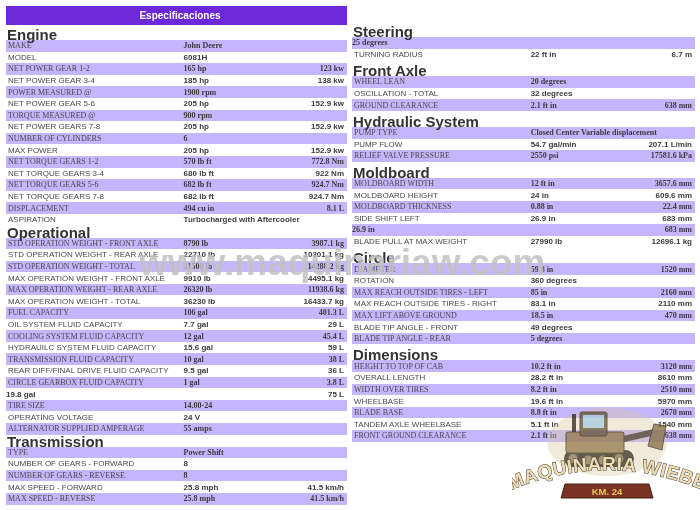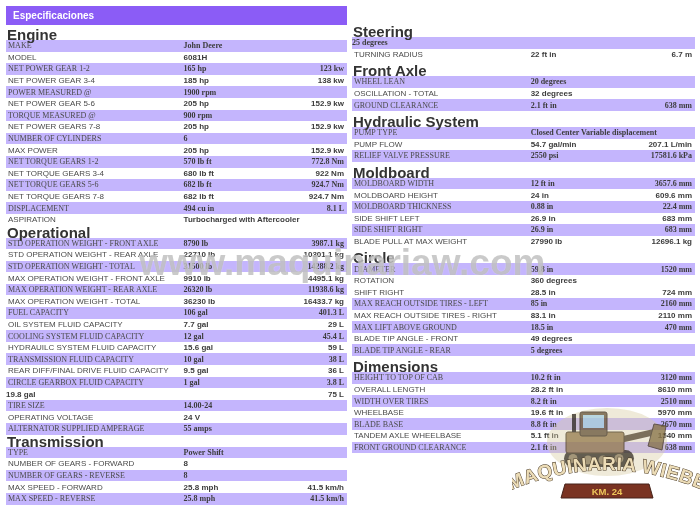--- a/index.html
+++ b/index.html
@@ -5,22 +5,22 @@
   html,body{margin:0;padding:0;}
   body{
     width:700px;height:510px;position:relative;overflow:hidden;
     background:#ffffff;
     font-family:"Liberation Sans", sans-serif;
   }
   .col{position:absolute;}
   #left-col{left:6px;top:6px;width:341px;}
   #right-col{left:352px;top:25px;width:343px;}
   .header-bar{
-    height:19px;line-height:19px;background:#8b5cf6;color:#ffffff;
-    font-size:10px;font-weight:bold;padding-left:7px;margin-bottom:3px;
+    height:19px;line-height:19px;background:#6d28d9;color:#ffffff;
+    font-size:10px;font-weight:bold;padding-left:7px;margin-bottom:3px;text-align:center;
   }
   .section-title{
     font-size:15px;font-weight:bold;color:#333333;
     height:12px;line-height:13px;padding-left:1px;
   }
   #right-col .section-title:not(:first-child){margin-top:4px;}
   .row{display:flex;align-items:center;height:11.6px;font-size:8px;}
   .row.shaded{background:#c4b5fd;font-family:Liberation Serif, serif;}
   .label{width:51.5%;color:#4a4a4a;padding-left:2px;white-space:nowrap;overflow:hidden;}
   .value{flex:1;font-weight:bold;color:#3c3c3c;white-space:nowrap;}
@@ -294,44 +294,38 @@
         <span class="label">MOLDBOARD THICKNESS</span>
         <span class="value">0.88 in</span>
         <span class="metric">22.4 mm</span>
       </div>
       <div class="row">
         <span class="label">SIDE SHIFT LEFT</span>
         <span class="value">26.9 in</span>
         <span class="metric">683 mm</span>
       </div>
       <div class="row shaded">
-        <span class="label">SIDE SHIFT RIGHT</span>
         <span class="value">26.9 in</span>
         <span class="metric">683 mm</span>
       </div>
       <div class="row">
         <span class="label">BLADE PULL AT MAX WEIGHT</span>
         <span class="value">27990 lb</span>
         <span class="metric">12696.1 kg</span>
       </div>
       <div class="section-title">Circle</div>
       <div class="row shaded">
         <span class="label">DIAMETER</span>
         <span class="value">59.8 in</span>
         <span class="metric">1520 mm</span>
       </div>
       <div class="row">
         <span class="label">ROTATION</span>
         <span class="value">360 degrees</span>
         <span class="metric"></span>
-      </div>
-      <div class="row">
-        <span class="label">SHIFT RIGHT</span>
-        <span class="value">28.5 in</span>
-        <span class="metric">724 mm</span>
       </div>
       <div class="row shaded">
         <span class="label">MAX REACH OUTSIDE TIRES - LEFT</span>
         <span class="value">85 in</span>
         <span class="metric">2160 mm</span>
       </div>
       <div class="row">
         <span class="label">MAX REACH OUTSIDE TIRES - RIGHT</span>
         <span class="value">83.1 in</span>
         <span class="metric">2110 mm</span>

